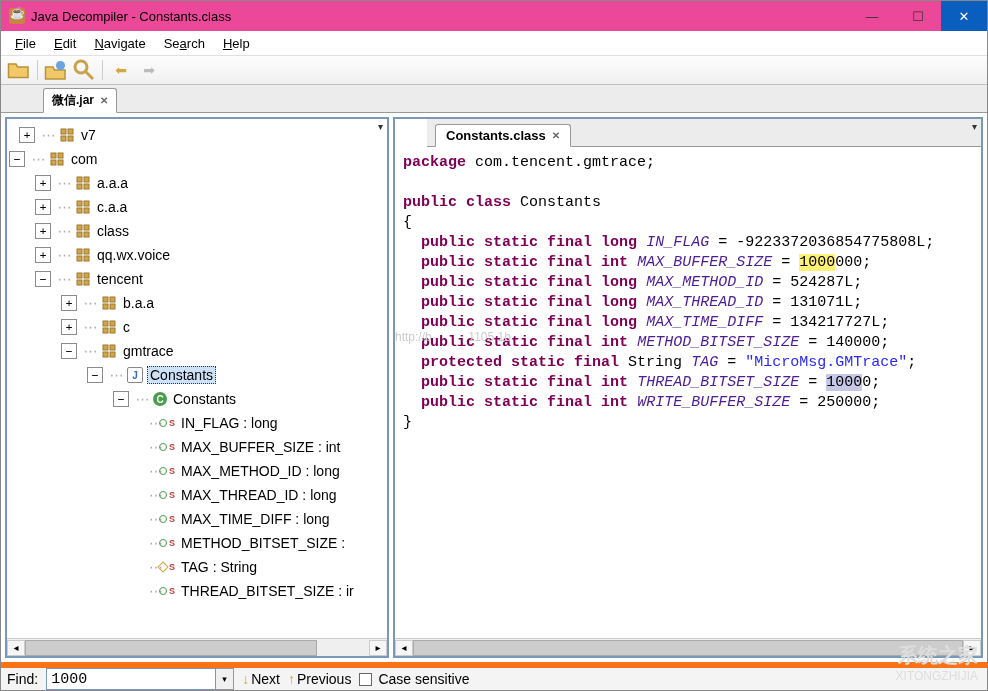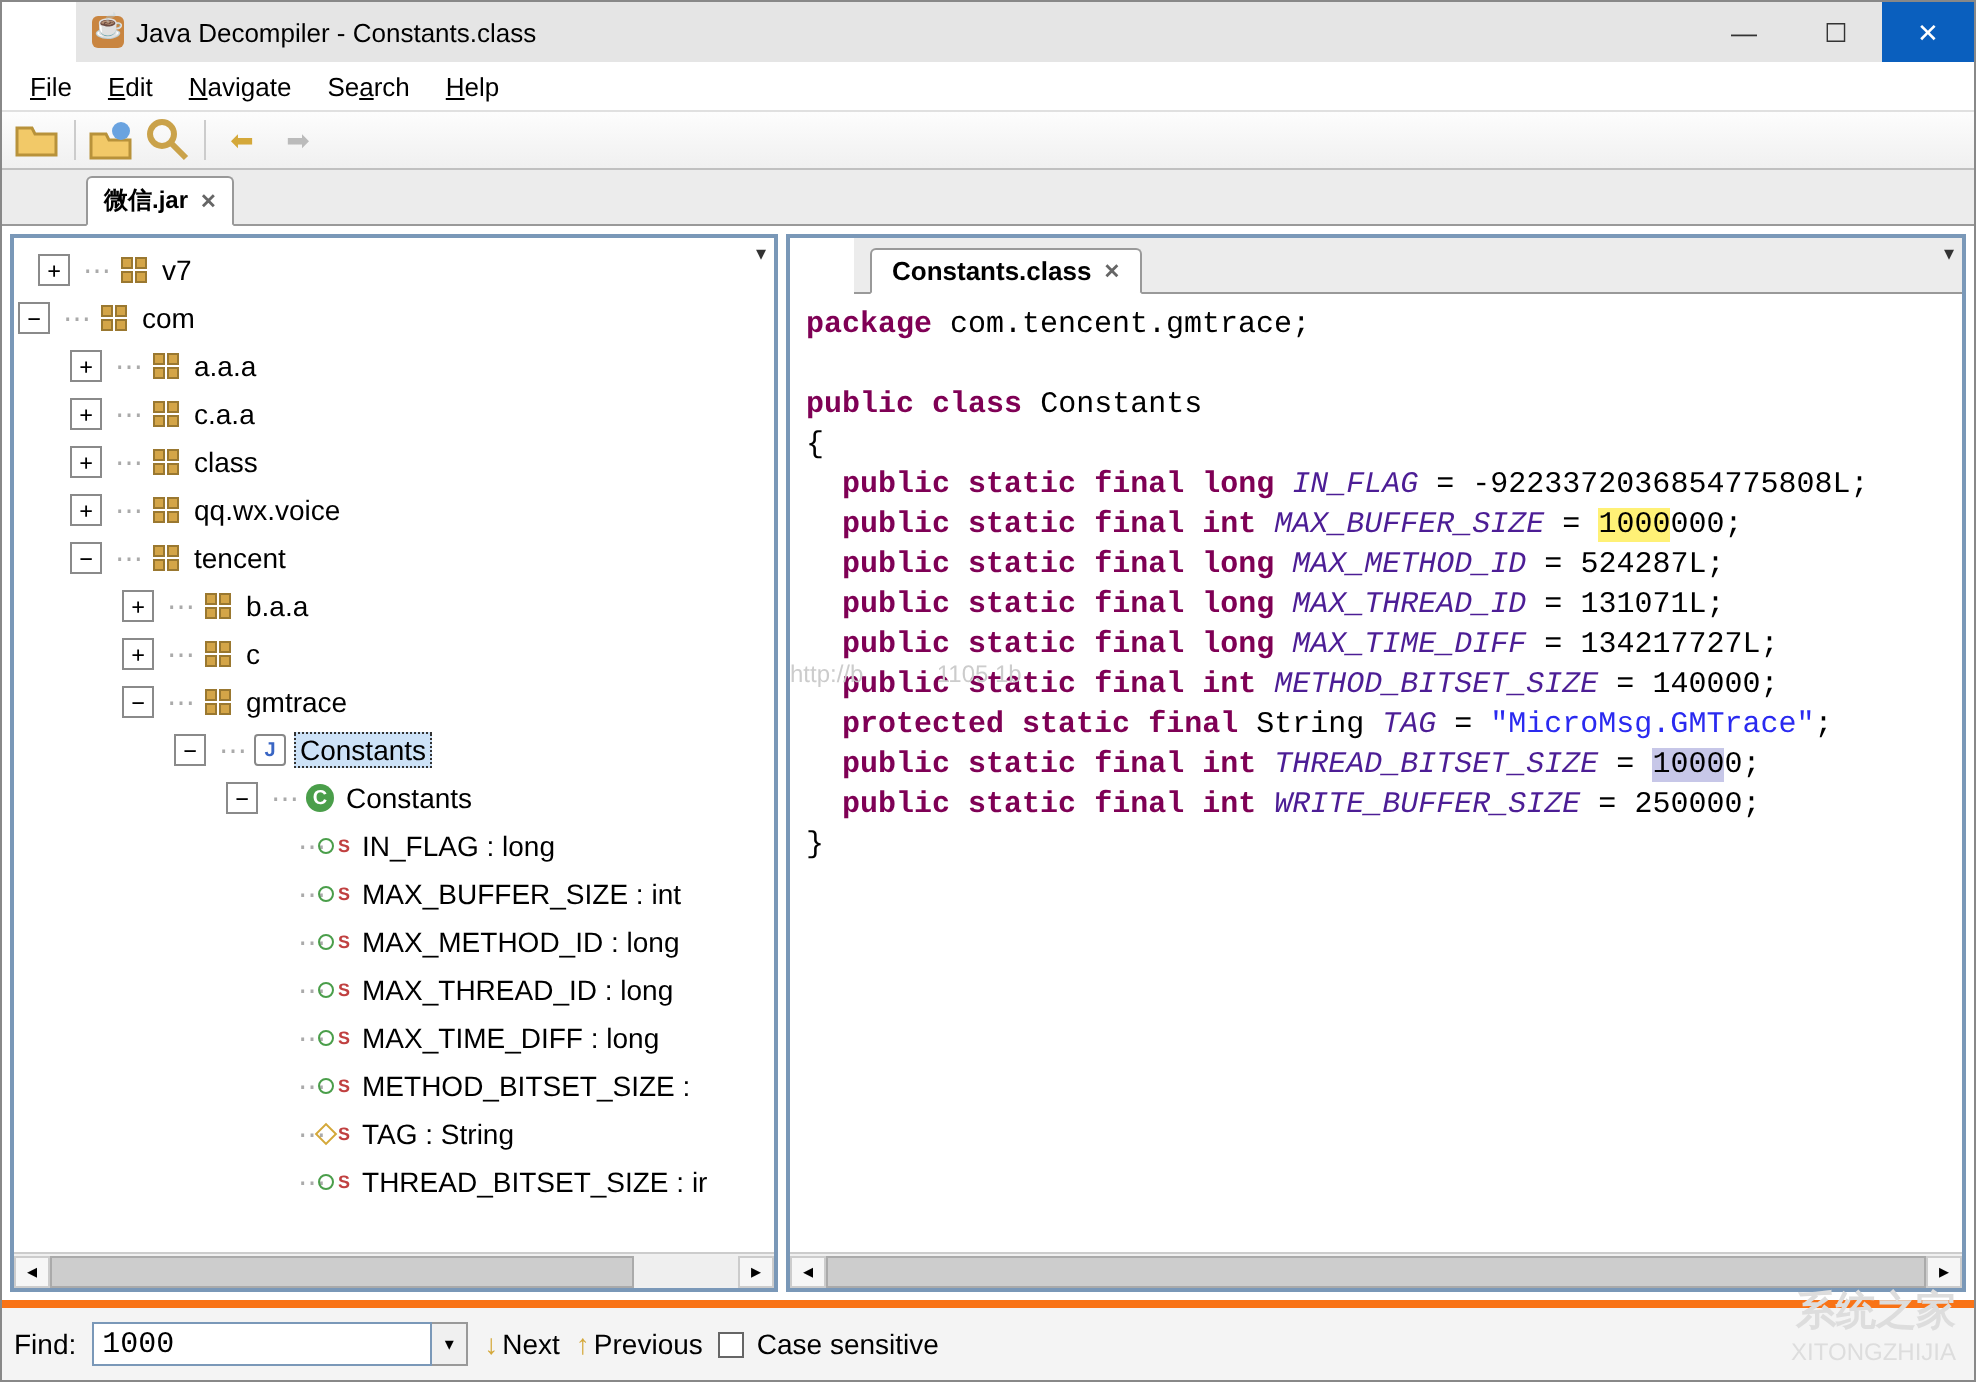--- a/index.html
+++ b/index.html
@@ -10,22 +10,21 @@
       width: 988px;
       height: 691px;
       overflow: hidden;
       border: 1px solid #888;
       display: flex;
       flex-direction: column;
     }
     
     .real-titlebar {
       height: 30px; display: flex; align-items:center;
-      background: #e5e5e5;
-      margin-left: 37px;
+      background: #ec4899;
     }
     .real-titlebar .left { display:flex; align-items:center; padding-left:8px; flex:1;}
     .coffee-icon {
       width:16px; height:16px; background:#c98540; border-radius:3px;
       margin-right:6px; position:relative;
     }
     .coffee-icon::before { content:"☕"; font-size:12px; position:absolute; top:-2px; left:1px;}
     .real-titlebar .controls { display:flex; height:100%;}
     .real-titlebar .ctrl { width:46px; display:flex; align-items:center; justify-content:center;}
     .real-titlebar .ctrl.close { background:#0a5fbe; color:#fff;}
@@ -166,21 +165,21 @@
     .const-field { color:#4c1d95; font-style:italic; }
     .str { color:#2a2af0; }
     .hl-yellow { background:#fff176; }
     .hl-blue { background:#c7c7e8; }
     .watermark {
       position:absolute; top:180px; left:0; color:#ccc;
       font-family: sans-serif; font-size:12px; pointer-events:none;
     }
     
     .findbar {
-      height:40px; border-top:4px solid #f97316;
+      height:28px; border-top:6px solid #f97316;
       display:flex; align-items:center; padding:0 6px; gap:8px;
       background:#f4f4f4; font-size:14px;
     }
     .findbar input[type=text]{
       width:170px; height:22px; border:1px solid #7a98b8;
       font-family:"Courier New", monospace; font-size:15px; padding:0 4px;
     }
     .combo-wrap { position:relative; display:flex;}
     .combo-wrap .drop { width:18px; height:22px; border:1px solid #999; border-left:none;
       display:flex; align-items:center; justify-content:center; font-size:9px; background:#f0f0f0;}

